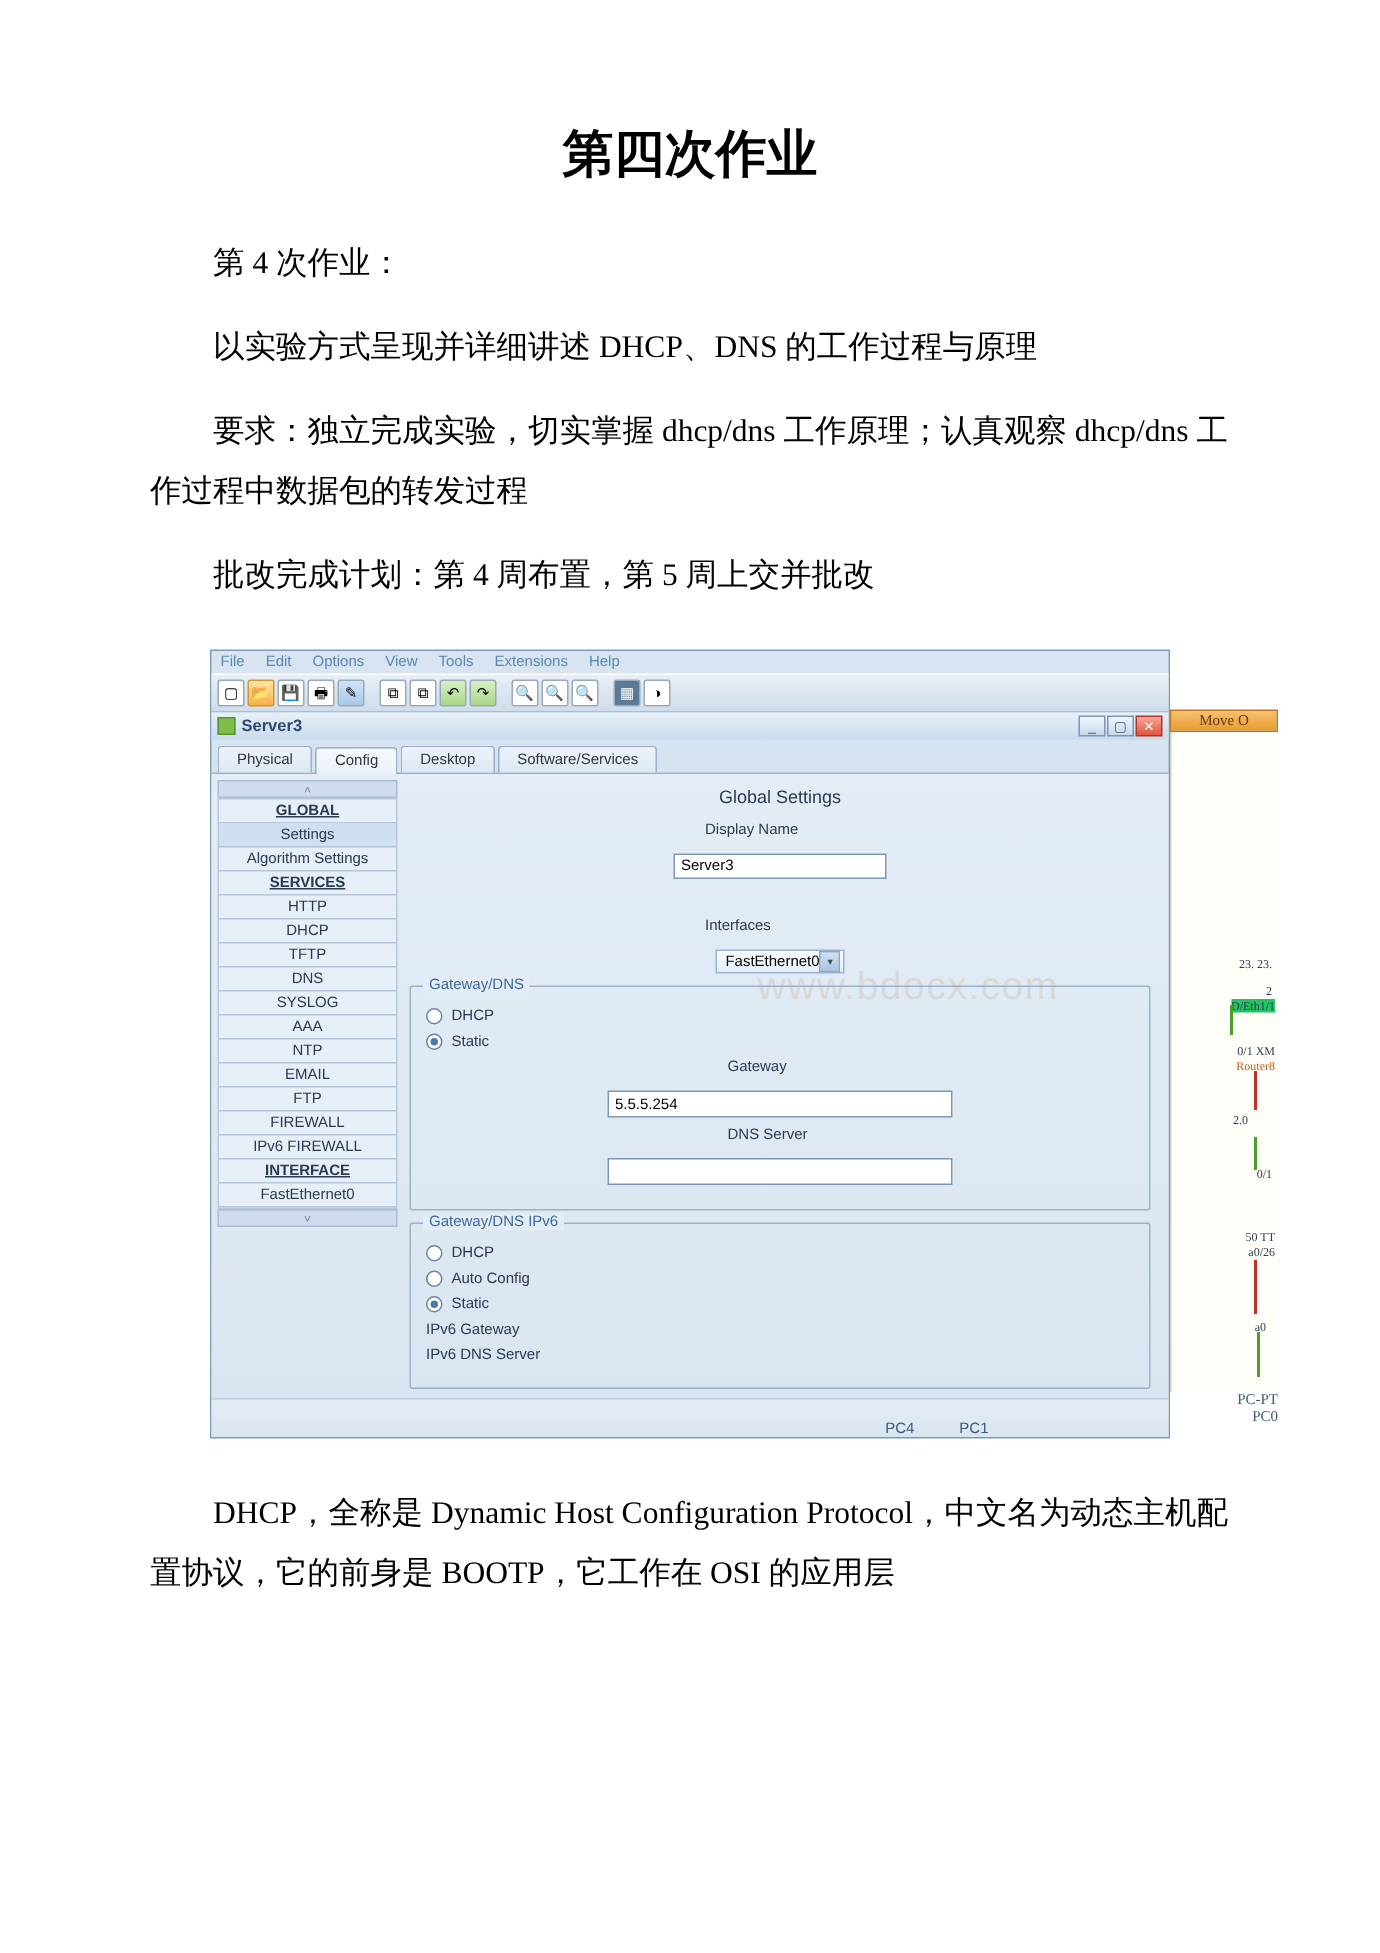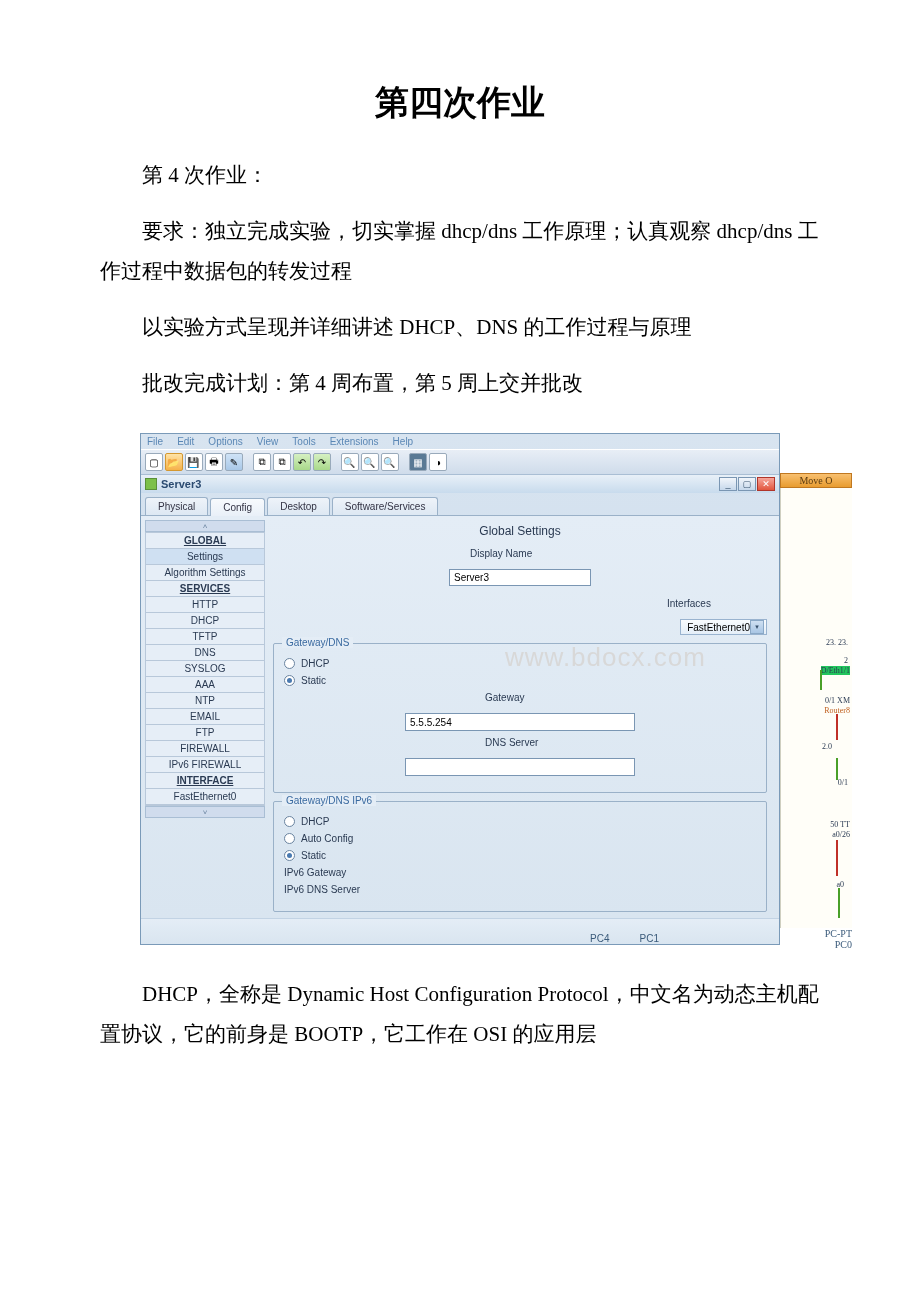--- a/index.html
+++ b/index.html
@@ -57,22 +57,22 @@
   .footer-labels{ display:flex; gap:30px; font-size:10px; color:#3a5a7a; padding:2px 0; position:absolute; bottom:-2px; right:120px;}
   
   .wm{ position:absolute; top:122px; left:240px; font-size:26px; color:#d8d8d8; letter-spacing:1px; font-family:Arial; pointer-events:none;}
 </style>
 </head>
 <body>
 
 <div class="page">
   <h1>第四次作业</h1>
   <p class="para">第 4 次作业：</p>
+  <p class="para">以实验方式呈现并详细讲述 DHCP、DNS 的工作过程与原理</p>
   <p class="para">要求：独立完成实验，切实掌握 dhcp/dns 工作原理；认真观察 dhcp/dns 工作过程中数据包的转发过程</p>
-  <p class="para">以实验方式呈现并详细讲述 DHCP、DNS 的工作过程与原理</p>
   <p class="para">批改完成计划：第 4 周布置，第 5 周上交并批改</p>
 
   <div class="screenshot-wrap" style="position:relative;">
     <div class="app">
       <div class="menubar">
         <span>File</span>
         <span>Edit</span>
         <span>Options</span>
         <span>View</span>
         <span>Tools</span>
@@ -139,21 +139,21 @@
           </div>
           <div class="scroll-arrow">˅</div>
         </div>
         <div class="main" style="position:relative;">
           <div class="wm">www.bdocx.com</div>
           <div class="main-title">Global Settings</div>
           <div class="formrow">
             <div class="label">Display Name</div>
             <input class="textbox" value="Server3" style="">
           </div>
-          <div class="formrow" style="margin-top:12px;align-items:flex-end;">
+          <div class="formrow" style="margin-top:26px;">
             <div class="label">Interfaces</div>
             <div class="dropdown">
               <span>FastEthernet0</span>
               <span class="dd-arrow">▾</span>
             </div>
           </div>
           <div class="fieldset">
             <div class="legend">Gateway/DNS</div>
             <div class="radio-row">
               <span class="radio"></span>

